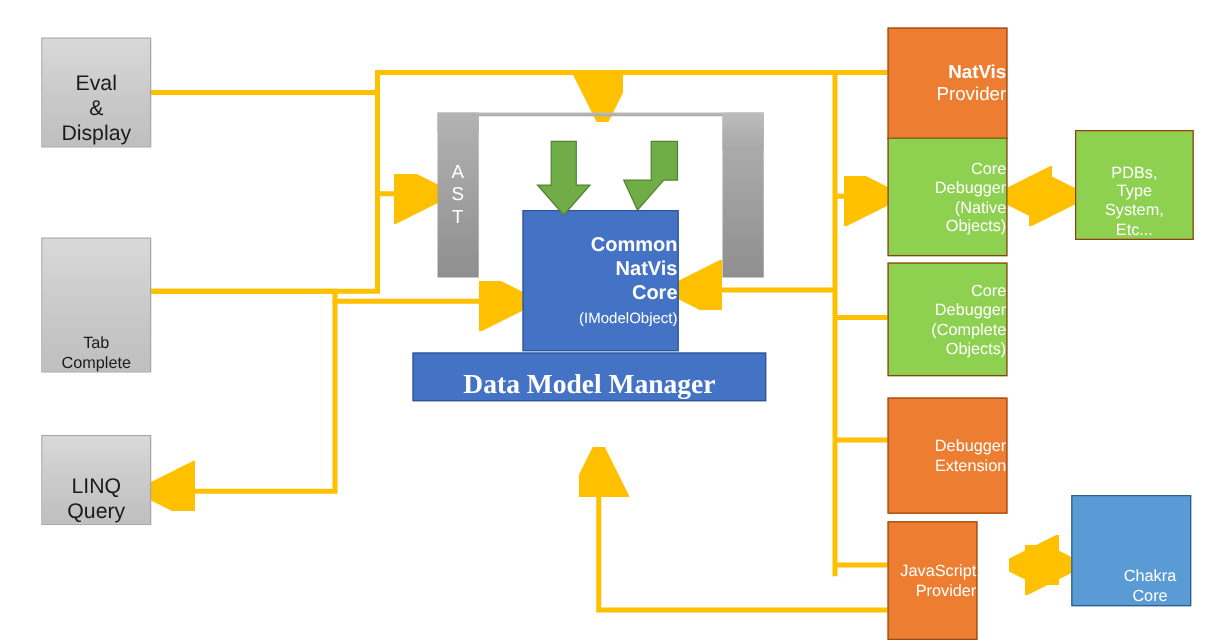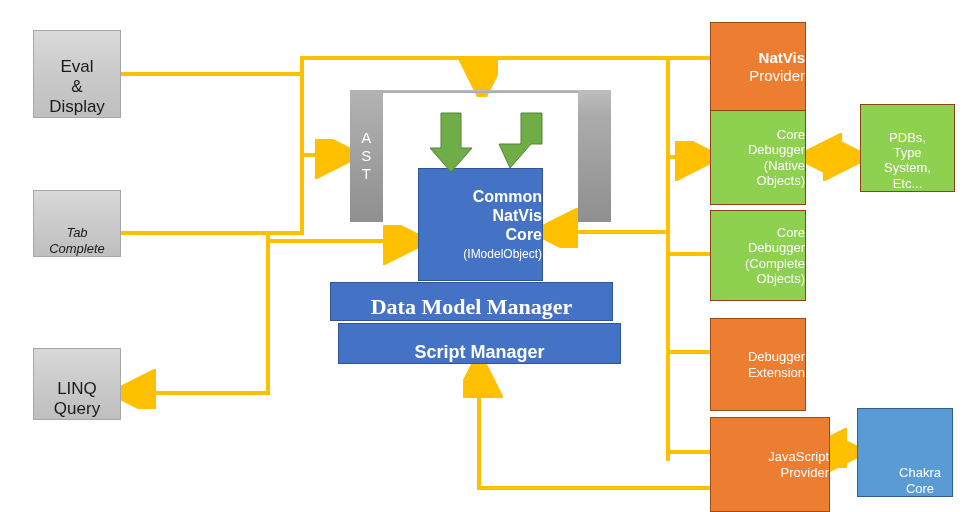--- a/index.html
+++ b/index.html
@@ -155,21 +155,21 @@
 
     <polygon points="510,168 531,144 542,144 542,113 521,113 521,144 499,144" fill="#70ad47" stroke="#548235" stroke-width="1"></polygon>
   </svg>
 
   <div class="node grey-box" style="left:33px; top:30px; width:88px; height:88px; font-size:17px;">
     <span class="lbl">Eval
 &amp;
 Display</span>
   </div>
 
-  <div class="node grey-box" style="left:33px; top:190px; width:88px; height:67px; font-size:13px;font-style:italic;">
+  <div class="node grey-box" style="left:33px; top:190px; width:88px; height:108px; font-size:13px;">
     <span class="lbl">Tab
 Complete</span>
   </div>
 
   <div class="node grey-box" style="left:33px; top:348px; width:88px; height:72px; font-size:17px;">
     <span class="lbl">LINQ
 Query</span>
   </div>
 
   <div class="node ee-leg-outer" style="left:350px; top:90px; width:33px; height:16px;"></div>
@@ -190,23 +190,20 @@
     <span>Common</span>
     <span>NatVis</span>
     <span>Core</span>
     <span class="sub" style="font-size:12px; margin-top:2px;">(IModelObject)</span>
   </div>
 
   <div class="node blue-box" style="left:330px; top:282px; width:283px; height:39px; font-size:22px;font-family:Liberation Serif, serif;">
     <span class="lbl">Data Model Manager</span>
   </div>
 
-  <div class="node blue-box" style="left:338px; top:323px; width:283px; height:41px; font-size:18px;">
-    <span class="lbl">Script Manager</span>
-  </div>
 
   <div class="node orange-box" style="left:710px; top:10px; width:96px; height:90px; flex-direction:column; font-size:15px;">
     <span class="t-bold">NatVis</span>
     <span>Provider</span>
   </div>
 
   <div class="node green-box" style="left:710px; top:110px; width:96px; height:95px; flex-direction:column; font-size:13px;">
     <span>Core</span>
     <span>Debugger</span>
     <span>(Native</span>
@@ -218,30 +215,30 @@
     <span>Debugger</span>
     <span>(Complete</span>
     <span>Objects)</span>
   </div>
 
   <div class="node orange-box" style="left:710px; top:306px; width:96px; height:93px; flex-direction:column; font-size:13px;">
     <span>Debugger</span>
     <span>Extension</span>
   </div>
 
-  <div class="node orange-box" style="left:710px; top:405px; width:120px; height:95px; flex-direction:column; font-size:13px;">
+  <div class="node orange-box" style="left:710px; top:405px; width:72px; height:95px; flex-direction:column; font-size:13px;">
     <span>JavaScript</span>
     <span>Provider</span>
   </div>
 
   <div class="node green-box" style="left:860px; top:104px; width:95px; height:88px; font-size:13px;">
     <span class="lbl">PDBs,
 Type
 System,
 Etc...</span>
   </div>
 
-  <div class="node blue-plain" style="left:857px; top:408px; width:96px; height:89px; font-size:13px;padding-left:30px;">
+  <div class="node blue-plain" style="left:857px; top:396px; width:96px; height:89px; font-size:13px;padding-left:30px;">
     <span class="lbl">Chakra
 Core</span>
   </div>
 
 </div>
 
 </body></html>

